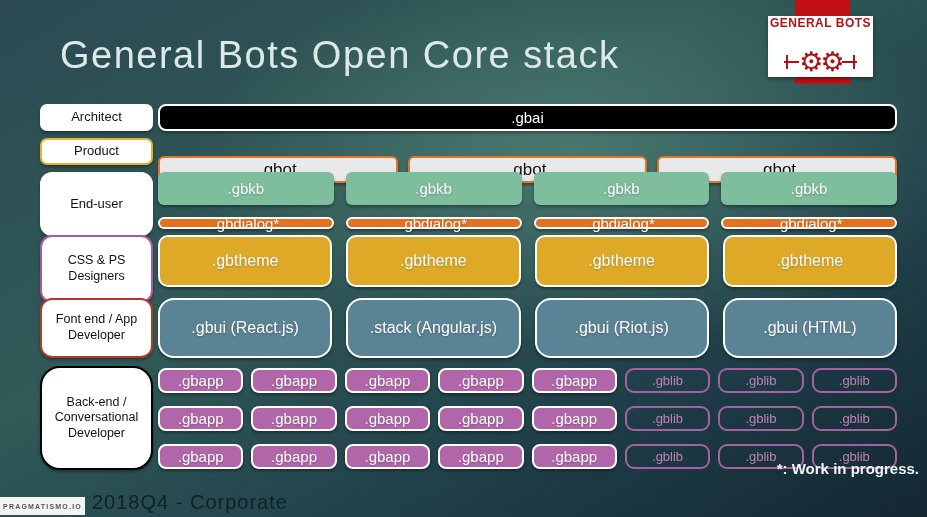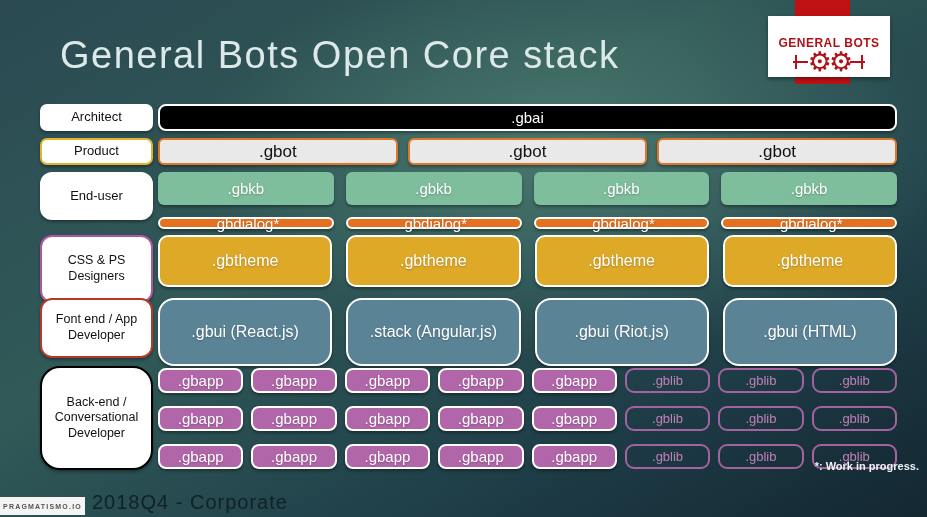--- a/index.html
+++ b/index.html
@@ -13,78 +13,78 @@
       linear-gradient(150deg,#2b4a52 0%, #315a58 40%, #20404a 70%, #132731 100%);
   }
   
   .title{
     position:absolute;left:60px;top:34px;
     font-size:38px;letter-spacing:1.5px;font-weight:400;
     color:#dde9e9;white-space:nowrap;
   }
   .logo-stripe{position:absolute;left:795px;top:0;width:55px;height:84px;background:#bf1113;}
   .logo-box{
-    position:absolute;left:768px;top:16px;width:122px;height:61px;
-    background:#ffffff;display:flex;flex-direction:column;align-items:center;justify-content:flex-end;
+    position:absolute;left:768px;top:16px;width:105px;height:61px;
+    background:#ffffff;display:flex;flex-direction:column;align-items:center;justify-content:space-between;
     box-shadow:0 2px 4px rgba(0,0,0,0.4);
   }
   .logo-text{font-size:12px;font-weight:700;letter-spacing:0.5px;color:#b01217;}
   .logo-gears{display:flex;align-items:center;justify-content:center;margin-top:-3px;}
   .gear-glyph{font-family:"DejaVu Sans",sans-serif;font-size:27px;line-height:30px;color:#b01217;letter-spacing:-3px;}
   .lg-line{width:15px;height:2px;background:#b01217;position:relative;}
   .lg-line.left::before{content:"";position:absolute;left:2px;top:-6px;width:2px;height:14px;background:#b01217;}
   .lg-line.right::before{content:"";position:absolute;right:2px;top:-6px;width:2px;height:14px;background:#b01217;}
   
   .role{
     position:absolute;left:40px;width:113px;
     background:#ffffff;color:#111;
     display:flex;align-items:center;justify-content:center;text-align:center;
     font-size:13px;line-height:1.25;box-sizing:border-box;
     box-shadow:0 2px 3px rgba(0,0,0,0.35);
   }
   .role-architect{top:104px;height:27px;border:2px solid #ffffff;border-radius:7px;}
   .role-product{top:138px;height:27px;border:2px solid #e3b330;border-radius:7px;}
-  .role-enduser{top:172px;height:48px;border:2px solid #ffffff;border-radius:12px;}
+  .role-enduser{top:172px;height:64px;border:2px solid #ffffff;border-radius:12px;}
   .role-css{top:235px;height:68px;border:2px solid #b0569e;border-radius:12px;font-size:12.5px;}
   .role-frontend{top:298px;height:60px;border:2px solid #b5382a;border-radius:12px;font-size:12.5px;}
   .role-backend{top:366px;height:104px;border:2px solid #000000;border-radius:20px;font-size:12.5px;padding:0 6px;}
   
   .row{position:absolute;left:158px;width:739px;display:flex;}
   .row > *{flex:1;}
   .bar{
     display:flex;align-items:center;justify-content:center;
     box-sizing:border-box;color:#ffffff;
     box-shadow:0 2px 3px rgba(0,0,0,0.35);
     text-shadow:0 1px 2px rgba(0,0,0,0.25);
     white-space:nowrap;
   }
   .row-gbai{top:104px;height:27px;}
   .bar-gbai{background:#000000;border:2px solid #ffffff;border-radius:8px;font-size:15px;}
-  .row-gbot{top:138px;height:27px;gap:10px;}
+  .row-gbot{top:156px;height:27px;gap:10px;}
   .bar-gbot{background:#e9e9e9;border:2px solid #e0762a;border-radius:6px;color:#111;font-size:17px;text-shadow:none;}
   .row-gbkb{top:172px;height:33px;gap:12px;}
   .bar-gbkb{background:#7fbe9d;border-radius:6px;font-size:15px;}
   .row-gbdialog{top:202px;height:27px;gap:12px;}
   .bar-gbdialog{background:#e4711f;border:2px solid #ffffff;border-radius:9px;font-size:15px;margin-top:15px;}
   .row-gbtheme{top:235px;height:52px;gap:14px;}
   .bar-gbtheme{background:#dfa928;border:2px solid #ffffff;border-radius:10px;font-size:16px;}
-  .row-gbui{top:298px;height:68px;gap:14px;}
+  .row-gbui{top:298px;height:60px;gap:14px;}
   .bar-gbui{background:#5b8396;border:2px solid #ffffff;border-radius:16px;font-size:16px;}
   .row-be1{top:368px;}  .row-be2{top:406px;}  .row-be3{top:444px;}
   .row-be1,.row-be2,.row-be3{height:25px;gap:8px;justify-content:flex-end;}
   .bar-gbapp{background:#b266aa;border:2px solid #ffffff;border-radius:8px;font-size:15px;}
   .bar-gblib{background:transparent;border:2px solid #a463a0;border-radius:9px;color:#c080b8;font-size:13px;text-shadow:none;box-shadow:none;}
   
   .pragmatismo{
     position:absolute;left:0;top:497px;width:85px;height:18px;
     background:#f4f4f4;display:flex;align-items:center;justify-content:center;
     font-size:7px;letter-spacing:1.2px;color:#555;font-weight:700;
   }
   .version{position:absolute;left:92px;top:491px;font-size:20px;letter-spacing:1px;color:#0f2228;}
-  .note{position:absolute;right:8px;top:460px;font-size:11px;font-weight:700;color:#eef4f4;text-align:center;}
+  .note{position:absolute;right:8px;top:460px;font-size:15px;font-weight:700;color:#eef4f4;text-align:center;}
 </style>
 </head>
 <body>
 
 <div class="slide">
 
   <div class="title">General Bots Open Core stack</div>
 
   <div class="logo-stripe"></div>
   <div class="logo-box">

